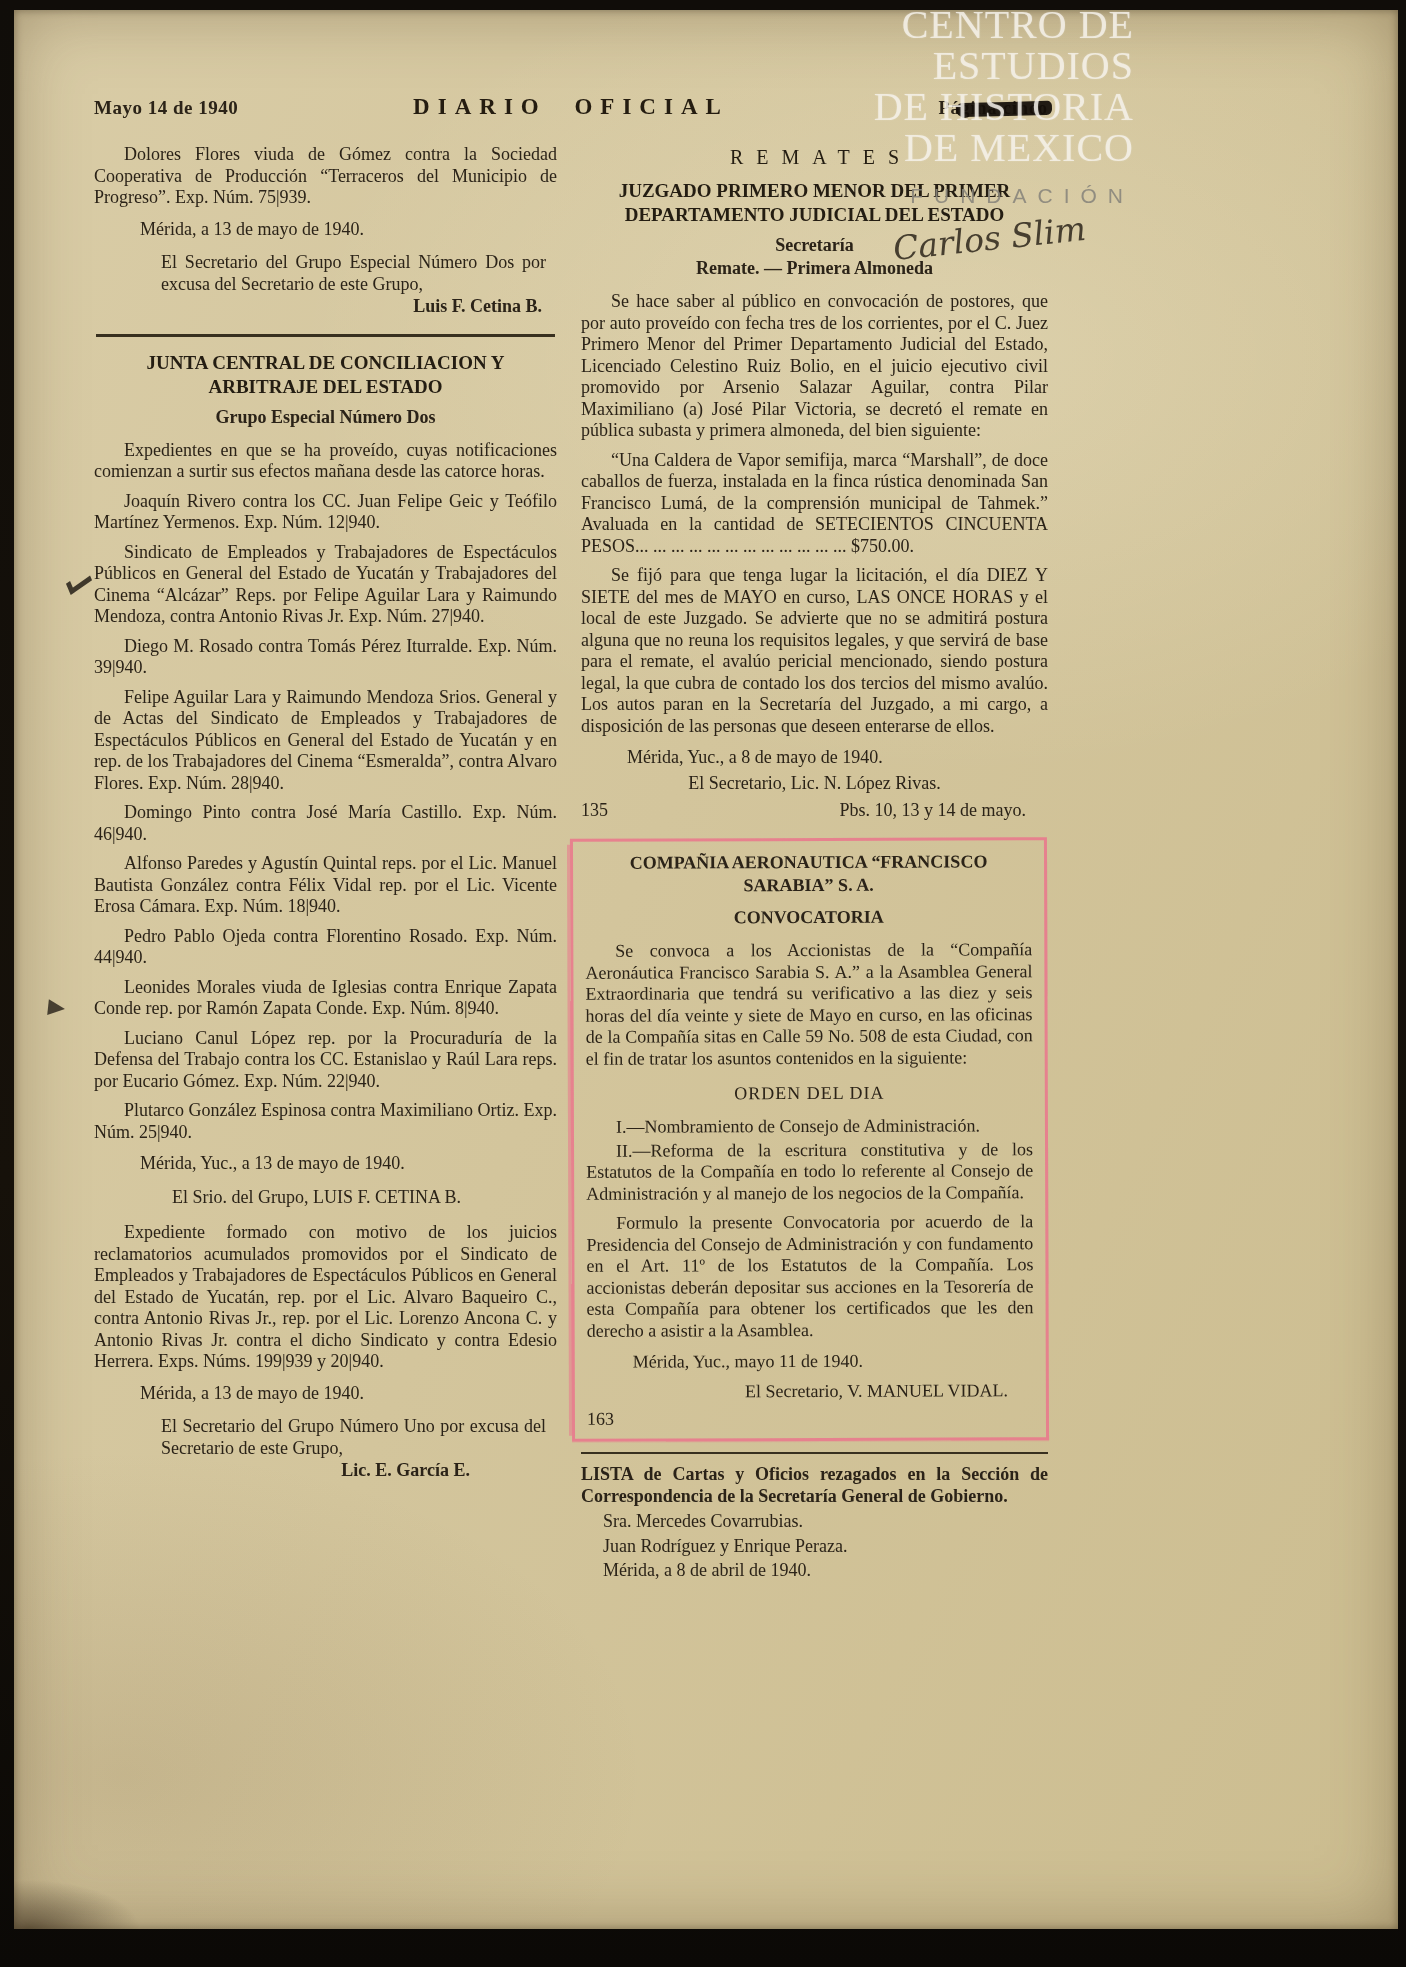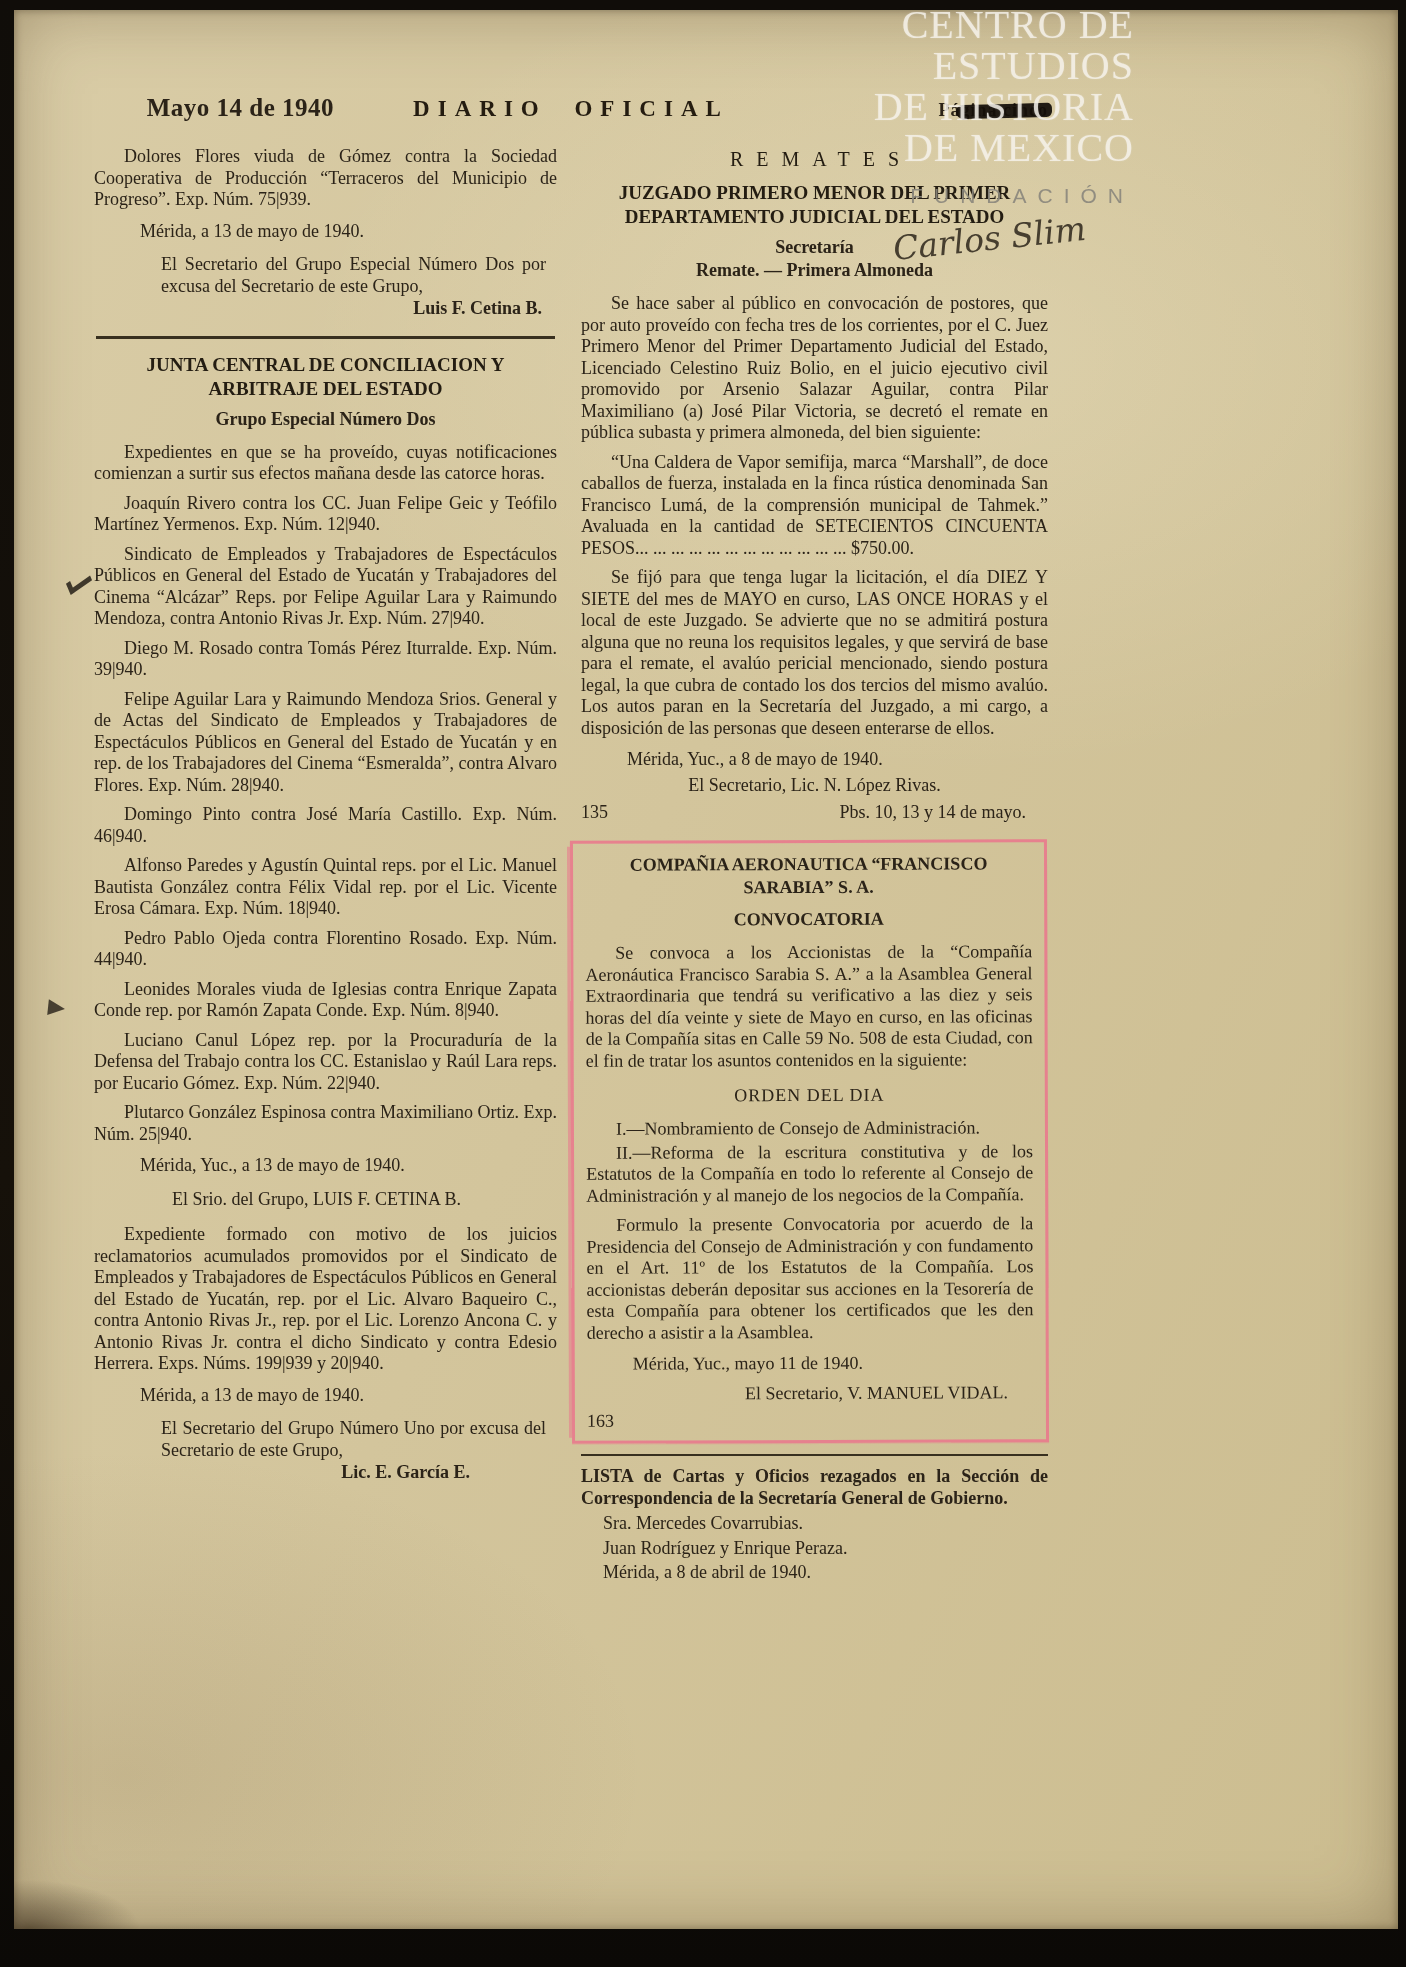--- a/index.html
+++ b/index.html
@@ -32,21 +32,21 @@
 
   
   .masthead {
     position: relative;
     z-index: 2;
     display: flex;
     align-items: baseline;
     width: 954px;
     margin: 84px 0 0 80px;
   }
-  .m-date { width: 240px; font-weight: bold; font-size: 25px; letter-spacing: .5px; text-align: right; }
+  .m-date { width: 240px; font-weight: bold; font-size: 19px; letter-spacing: .5px; }
   .m-title { flex: 1; text-align: center; font-weight: bold; font-size: 23px; letter-spacing: 8px; word-spacing: 14px; color: #241c10; }
   .m-page { width: 240px; text-align: right; font-weight: bold; font-size: 18px; position: relative; letter-spacing: 1px; }
   .scribble {
     position: absolute; right: -4px; top: 4px;
     width: 96px; height: 14px;
     background: rgba(19,14,9,.93);
     border-radius: 7px 5px 6px 8px;
     transform: rotate(-1.5deg);
   }
 

